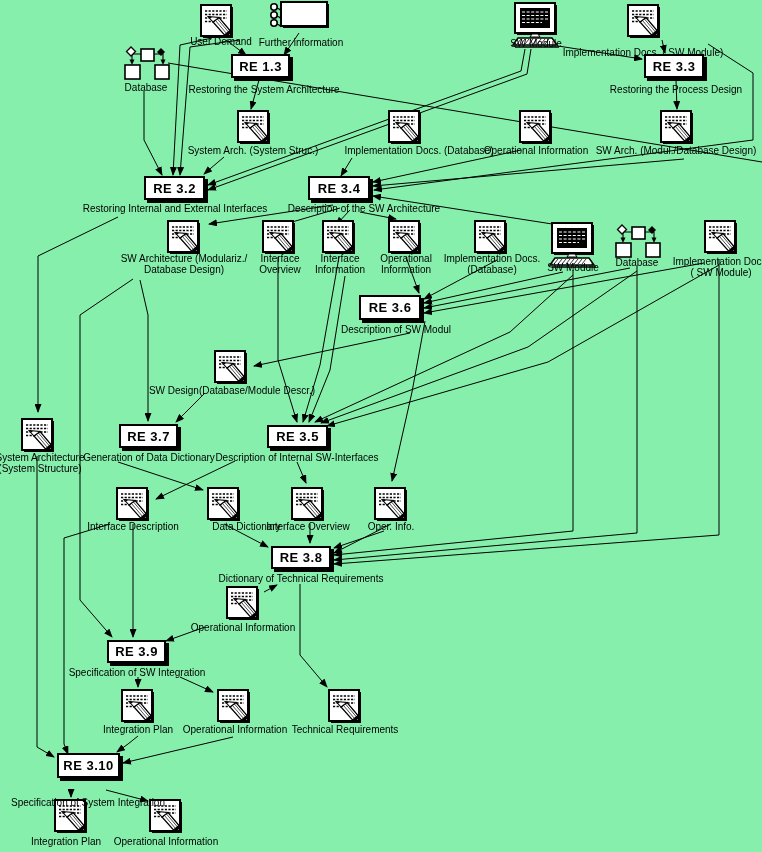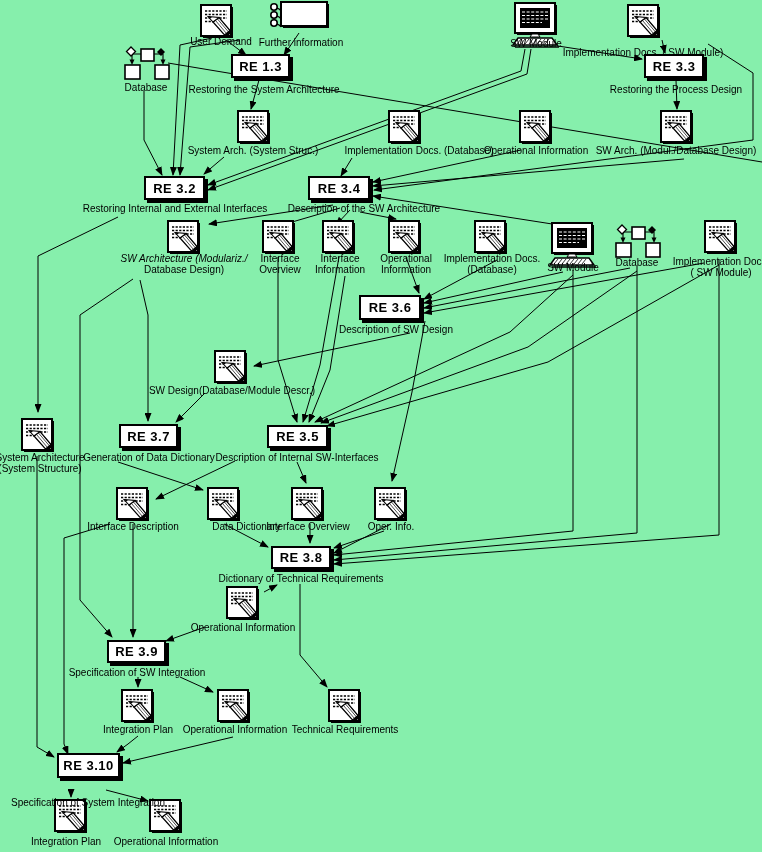--- a/index.html
+++ b/index.html
@@ -255,21 +255,21 @@
           <line x1="5" y1="14" x2="27" y2="14"></line>
           <line x1="5" y1="17.5" x2="17" y2="17.5"></line>
         </g>
         <polygon points="15,20 21,15.5 32,28.5 26.5,33" fill="#000"></polygon>
         <polygon points="13,18 19,13.5 30,26.5 24.5,31" fill="#fff" stroke="#000" stroke-width="1.2"></polygon>
         <line x1="15.5" y1="16.5" x2="26.5" y2="29.5" stroke="#000" stroke-width="0.7"></line>
         <line x1="17.5" y1="15" x2="28.5" y2="28" stroke="#000" stroke-width="0.7"></line>
         <polygon points="8,12.5 19,13.5 13,18" fill="#fff" stroke="#000" stroke-width="1.1"></polygon>
         <polygon points="8,12.5 12,12.9 10.3,14.6" fill="#000"></polygon>
       </svg></div>
-    <div class="lbl" style="left: 184px; top: 253px; font-style: italic;">SW Architecture (Modulariz./</div>
+    <div class="lbl" style="left: 184px; top: 253px;">SW Architecture (Modulariz./</div>
     <div class="lbl" style="left: 184px; top: 264px;">Database Design)</div>
     <div class="icon" style="left: 262px; top: 220px;"><svg width="35" height="36" viewBox="0 0 35 36">
         <rect x="3" y="3" width="30" height="31" fill="#000"></rect>
         <rect x="1" y="1" width="30" height="31" fill="#fff" stroke="#000" stroke-width="2"></rect>
         <g stroke="#000" stroke-width="1.4" stroke-dasharray="2.2,1.4">
           <line x1="5" y1="7" x2="27" y2="7"></line>
           <line x1="5" y1="10.5" x2="27" y2="10.5"></line>
           <line x1="5" y1="14" x2="27" y2="14"></line>
           <line x1="5" y1="17.5" x2="17" y2="17.5"></line>
         </g>
@@ -600,21 +600,21 @@
     <div class="lbl" style="left: 166px; top: 836px;">Operational Information</div>
     <div class="rebox" style="left: 231px; top: 54px; width: 59px; height: 24px;">RE 1.3</div>
     <div class="cap" style="left: 264px; top: 84px;">Restoring the System Architecture</div>
     <div class="rebox" style="left: 144px; top: 176px; width: 61px; height: 24px;">RE 3.2</div>
     <div class="cap" style="left: 175px; top: 203px;">Restoring Internal and External Interfaces</div>
     <div class="rebox" style="left: 644px; top: 54px; width: 60px; height: 24px;">RE 3.3</div>
     <div class="cap" style="left: 676px; top: 84px;">Restoring the Process Design</div>
     <div class="rebox" style="left: 308px; top: 176px; width: 62px; height: 24px;">RE 3.4</div>
     <div class="cap" style="left: 364px; top: 203px;">Description of the SW Architecture</div>
     <div class="rebox" style="left: 359px; top: 295px; width: 62px; height: 25px;">RE 3.6</div>
-    <div class="cap" style="left: 396px; top: 324px;">Description of SW Design</div>
+    <div class="cap" style="left: 396px; top: 324px;">Description of SW Modul</div>
     <div class="rebox" style="left: 119px; top: 424px; width: 59px; height: 24px;">RE 3.7</div>
     <div class="cap" style="left: 149px; top: 452px;">Generation of Data Dictionary</div>
     <div class="rebox" style="left: 267px; top: 425px; width: 61px; height: 23px;">RE 3.5</div>
     <div class="cap" style="left: 297px; top: 452px;">Description of Internal SW-Interfaces</div>
     <div class="rebox" style="left: 271px; top: 546px; width: 60px; height: 23px;">RE 3.8</div>
     <div class="cap" style="left: 301px; top: 573px;">Dictionary of Technical Requirements</div>
     <div class="rebox" style="left: 107px; top: 640px; width: 59px; height: 23px;">RE 3.9</div>
     <div class="cap" style="left: 137px; top: 667px;">Specification of SW Integration</div>
     <div class="rebox" style="left: 57px; top: 753px; width: 63px; height: 25px;">RE 3.10</div>
     <div class="cap" style="left: 88px; top: 781px; margin-top: 16px;">Specification of System Integration</div>

